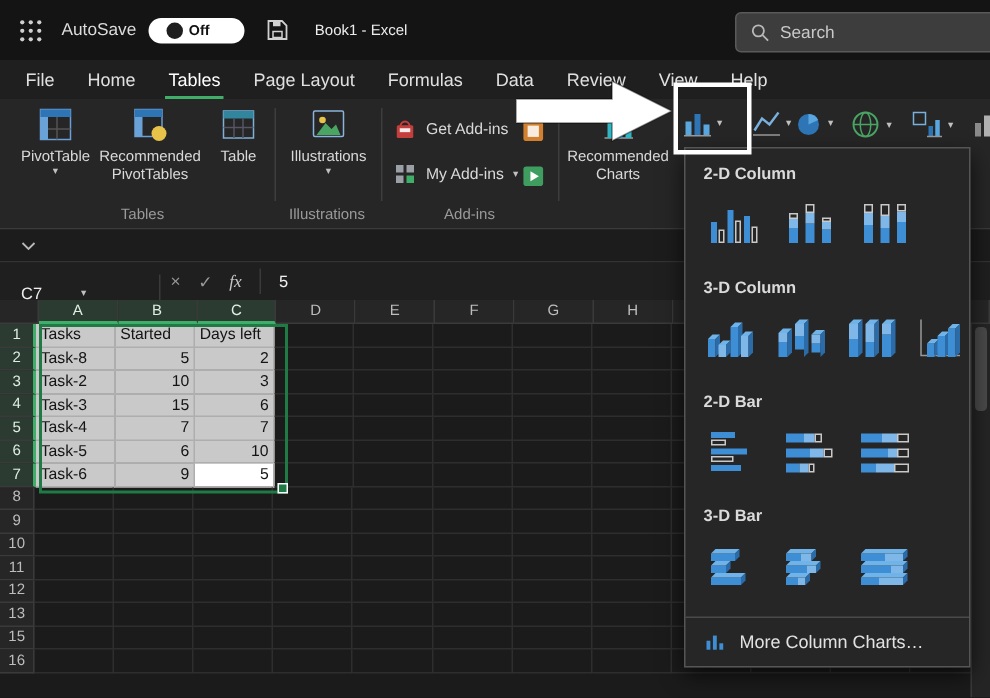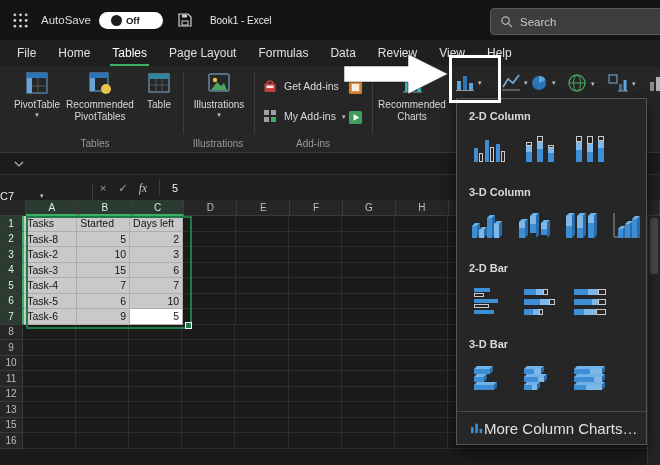--- a/index.html
+++ b/index.html
@@ -27,21 +27,21 @@
   .chev{font-size:7px;color:#c0c0c0;line-height:7px;}
   .grplabel{position:absolute;bottom:3px;text-align:center;font-size:10px;color:#9a9a9a;}
   .sep{position:absolute;top:6px;bottom:18px;width:1px;background:#3d3d3d;}
   .smallbtn{position:absolute;display:flex;align-items:center;gap:6px;font-size:10.5px;color:#d9d9d9;cursor:pointer;}
   .minibtn{position:absolute;top:6px;display:flex;align-items:center;gap:3px;cursor:pointer;}
   
   .collapse-band{position:absolute;top:153px;left:0;right:0;height:21px;background:#1c1c1c;border-bottom:1px solid #333;}
   .collapse-chev{position:absolute;left:14px;top:8px;cursor:pointer;}
   
   .formulabar{position:absolute;top:175px;left:0;right:0;height:25px;background:#1f1f1f;border-bottom:1px solid #3a3a3a;display:flex;align-items:center;}
-  .namebox{width:92px;height:100%;display:flex;align-items:center;gap:26px;border-right:1px solid #3a3a3a;font-size:11px;color:#eee;cursor:pointer;margin-top:16px;}
+  .namebox{width:92px;height:100%;display:flex;align-items:center;padding-left:14px;gap:26px;border-right:1px solid #3a3a3a;font-size:11px;color:#eee;cursor:pointer;margin-top:16px;}
   .fb-btn{width:20px;text-align:center;font-size:11.5px;color:#9a9a9a;cursor:pointer;}
   .fb-fx{font-family:"Liberation Serif",serif;font-style:italic;color:#c5c5c5;}
   .fb-sep{width:1px;height:17px;background:#3a3a3a;margin:0 6px;}
   .fb-value{font-size:11px;color:#f0f0f0;margin-left:6px;}
   
   .grid{position:absolute;top:200px;left:0;width:660px;height:265px;background:#1b1b1b;overflow:hidden;}
   .grow{display:flex;height:15.5px;}
   .ghead{height:16px;}
   .corner{width:26px;background:#262626;border-right:1px solid #3a3a3a;border-bottom:1px solid #3a3a3a;}
   .chead,.rhead{background:#262626;color:#bdbdbd;font-size:10px;display:flex;align-items:center;justify-content:center;border-right:1px solid #3a3a3a;border-bottom:1px solid #3a3a3a;cursor:pointer;}
@@ -55,21 +55,21 @@
   .cell.num{justify-content:flex-end;}
   .selbox{position:absolute;left:26px;top:16px;width:162px;height:108.5px;border:2px solid #1f7a45;pointer-events:none;}
   .fillhandle{position:absolute;left:185px;top:121.5px;width:5px;height:5px;background:#1f7a45;border:1px solid #fff;}
   .vscroll{position:absolute;right:0;top:216px;height:249px;width:12px;background:#252525;border-left:1px solid #3a3a3a;z-index:1;}
   .vthumb{margin:2px auto;width:8px;height:56px;background:#4a4a4a;border-radius:3px;}
   
   .chart-menu{position:absolute;left:456px;top:98px;width:189px;background:#262626;border:1px solid #555;box-shadow:0 5px 14px rgba(0,0,0,.65);z-index:5;padding-top:4px;}
   .menu-title{font-size:11px;font-weight:bold;color:#dadada;padding:7px 0 3px 12px;}
   .menu-row{display:flex;gap:8px;padding:3px 0 9px 12px;}
   .thumb{width:40px;height:40px;display:flex;align-items:center;justify-content:center;border:1px solid transparent;cursor:pointer;}
-  .menu-footer{border-top:1px solid #4a4a4a;margin-top:4px;height:32px;display:flex;align-items:center;padding-left:13px;font-size:15px;color:#e2e2e2;cursor:pointer;}
+  .menu-footer{border-top:1px solid #4a4a4a;margin-top:4px;height:32px;display:flex;align-items:center;gap:9px;padding-left:13px;font-size:12px;color:#e2e2e2;cursor:pointer;}
   
   .focus-box{position:absolute;left:449px;top:55px;width:46px;height:42px;border:3px solid #ffffff;z-index:6;}
   .arrow{position:absolute;left:344px;top:53px;z-index:7;}
 </style>
 </head>
 <body>
 
 <header class="titlebar">
   <svg class="waffle" width="17" height="17" viewBox="0 0 18 18">
     <g fill="#cfcfcf">

